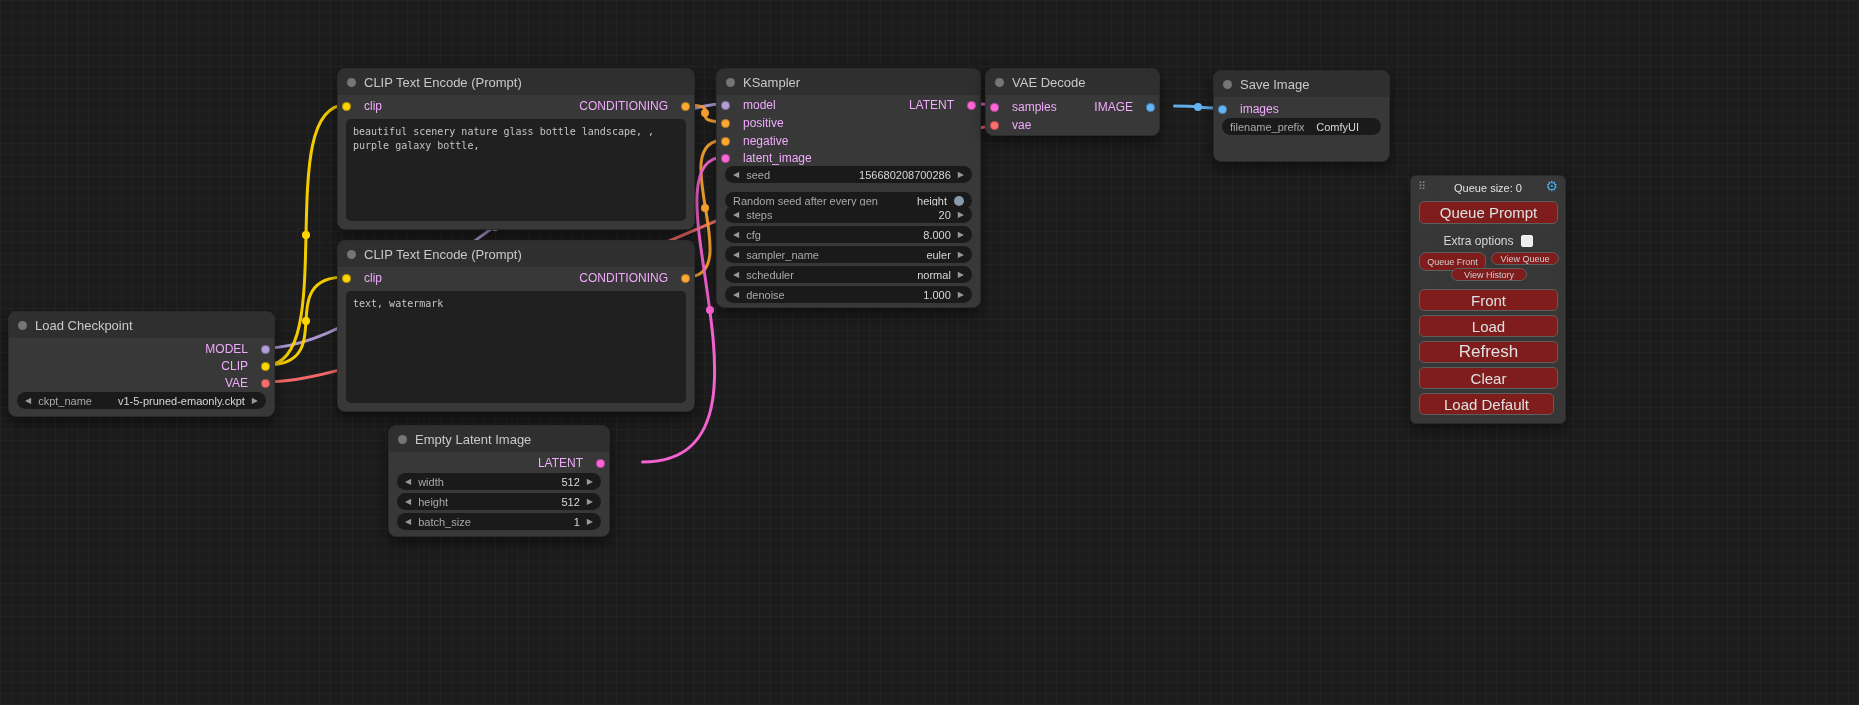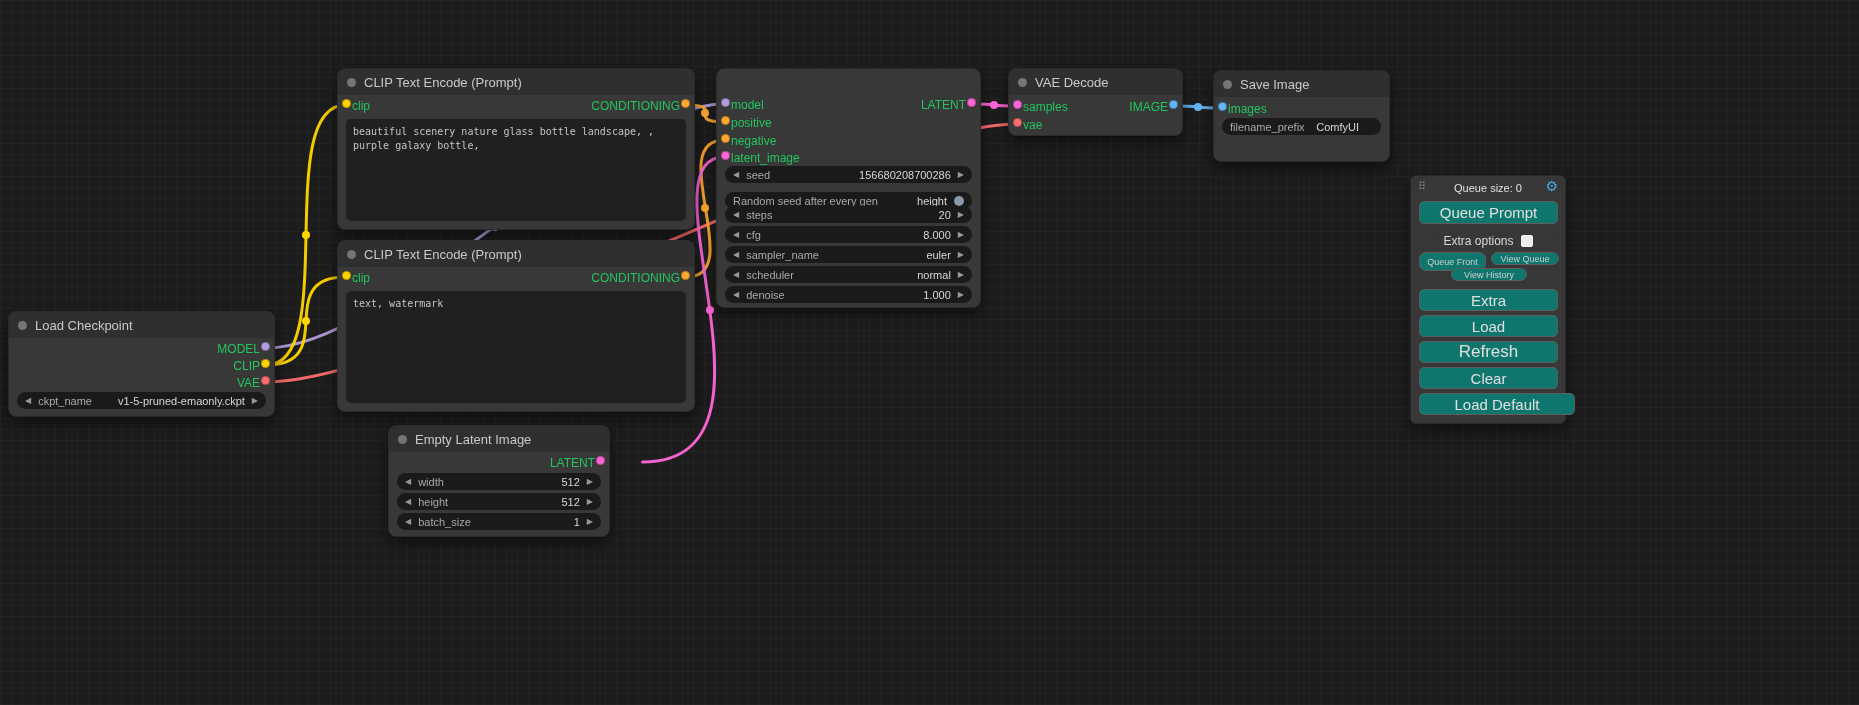--- a/index.html
+++ b/index.html
@@ -16,22 +16,22 @@
   #wires{position:absolute;left:0;top:0;z-index:1;pointer-events:none}
   #wires path{fill:none;stroke-width:3;stroke-linecap:round;opacity:.95}
 
   .node{position:absolute;background:#383838;border:1px solid #2b2b2b;border-radius:8px;
         box-shadow:0 6px 14px rgba(0,0,0,.5);z-index:2;color:#b5b5b5}
   .ntitle{height:26px;display:flex;align-items:center;gap:8px;padding:0 9px;
           background:#2f2f2f;border-radius:7px 7px 0 0;
           font-size:13px;color:#c9c9c9;white-space:nowrap}
   .tdot{width:9px;height:9px;border-radius:50%;background:#757575;flex:none}
 
-  .srow{position:absolute;display:flex;gap:1px;height:14px;
-        font-size:12px;color:#22c55e;white-space:nowrap}
+  .srow{position:absolute;display:flex;align-items:center;gap:13px;height:14px;
+        font-size:12px;color:#f0abfc;white-space:nowrap}
   .srow.in{left:4px}
   .srow.out{right:4px}
   .pdot{width:9px;height:9px;border-radius:50%;flex:none;box-shadow:inset 0 0 0 1px rgba(0,0,0,.3)}
   .c-model{background:#B39DDB}
   .c-clip{background:#FFD500}
   .c-vae{background:#FF6E6E}
   .c-cond{background:#FFA931}
   .c-latent{background:#FF66D8}
   .c-image{background:#64B5F6}
 
@@ -45,21 +45,21 @@
   .prompt{position:absolute;left:8px;right:8px;background:#202020;border-radius:5px;
           padding:6px 7px;font-family:"DejaVu Sans Mono",monospace;font-size:10px;
           line-height:1.4;color:#c4c4c4;overflow:hidden;white-space:pre-wrap}
 
   #menu{position:absolute;left:1410px;top:175px;width:156px;height:249px;z-index:3;
         background:rgba(57,57,57,.97);border:1px solid #2a2a2a;border-radius:6px;
         box-shadow:0 6px 14px rgba(0,0,0,.45);color:#ddd}
   .drag-dots{position:absolute;left:7px;top:4px;font-size:11px;color:#8d8d8d}
   .queue-size{position:absolute;left:0;right:0;top:6px;text-align:center;font-size:11px;color:#e3e3e3}
   .gear{position:absolute;right:7px;top:3px;font-size:14px;color:#45A8DF;line-height:1}
-  .btn{position:absolute;background:#0f766e;border:1px solid #5e5e5e;border-radius:5px;
+  .btn{position:absolute;background:#7f1d1d;border:1px solid #5e5e5e;border-radius:5px;
        color:#e0e0e0;display:flex;align-items:center;justify-content:center;padding:0;
        font-family:"Liberation Sans",sans-serif}
   .btn.small{font-size:9px;border-radius:7px;color:#cfcfcf}
   .extra-row{position:absolute;left:0;right:0;top:58px;display:flex;align-items:center;
              justify-content:center;gap:7px;font-size:12px;color:#d8d8d8}
   .checkbox{width:12px;height:12px;background:#ededed;border-radius:2px;border:1px solid #f5f5f5;flex:none}
 </style>
 </head>
 <body>
 
@@ -166,20 +166,24 @@
   </div>
   <div class="widget" style="top:87px">
     <span class="warrow">◀</span>
     <span>batch_size</span>
     <span class="wvalue">1</span>
     <span class="warrow">▶</span>
   </div>
 </div>
 
 <div class="node" style="left:716px;top:68px;width:265px;height:240px">
+  <div class="ntitle">
+    <span class="tdot"></span>
+    <span>KSampler</span>
+  </div>
   <div class="srow in" style="top:29px">
     <span class="pdot c-model"></span>
     <span>model</span>
   </div>
   <div class="srow in" style="top:47px">
     <span class="pdot c-cond"></span>
     <span>positive</span>
   </div>
   <div class="srow in" style="top:65px">
     <span class="pdot c-cond"></span>
@@ -229,21 +233,21 @@
     <span class="warrow">▶</span>
   </div>
   <div class="widget" style="top:217px">
     <span class="warrow">◀</span>
     <span>denoise</span>
     <span class="wvalue">1.000</span>
     <span class="warrow">▶</span>
   </div>
 </div>
 
-<div class="node" style="left:1008px;top:68px;width:175px;height:68px">
+<div class="node" style="left:985px;top:68px;width:175px;height:68px">
   <div class="ntitle">
     <span class="tdot"></span>
     <span>VAE Decode</span>
   </div>
   <div class="srow in" style="top:31px">
     <span class="pdot c-latent"></span>
     <span>samples</span>
   </div>
   <div class="srow in" style="top:49px">
     <span class="pdot c-vae"></span>
@@ -279,18 +283,18 @@
 
   <div class="extra-row">
     <span>Extra options</span>
     <span class="checkbox"></span>
   </div>
 
   <button class="btn small" style="left:8px;top:76px;width:67px;height:19px">Queue Front</button>
   <button class="btn small" style="left:80px;top:76px;width:68px;height:13px">View Queue</button>
   <button class="btn small" style="left:40px;top:92px;width:76px;height:13px">View History</button>
 
-  <button class="btn" style="left:8px;top:113px;width:139px;height:22px;font-size:15px">Extra</button>
+  <button class="btn" style="left:8px;top:113px;width:139px;height:22px;font-size:15px">Front</button>
   <button class="btn" style="left:8px;top:139px;width:139px;height:22px;font-size:15px">Load</button>
   <button class="btn" style="left:8px;top:165px;width:139px;height:22px;font-size:17px">Refresh</button>
   <button class="btn" style="left:8px;top:191px;width:139px;height:22px;font-size:15px">Clear</button>
-  <button class="btn" style="left:8px;top:217px;width:156px;height:22px;font-size:15px">Load Default</button>
+  <button class="btn" style="left:8px;top:217px;width:135px;height:22px;font-size:15px">Load Default</button>
 </div>
 
 </body></html>

